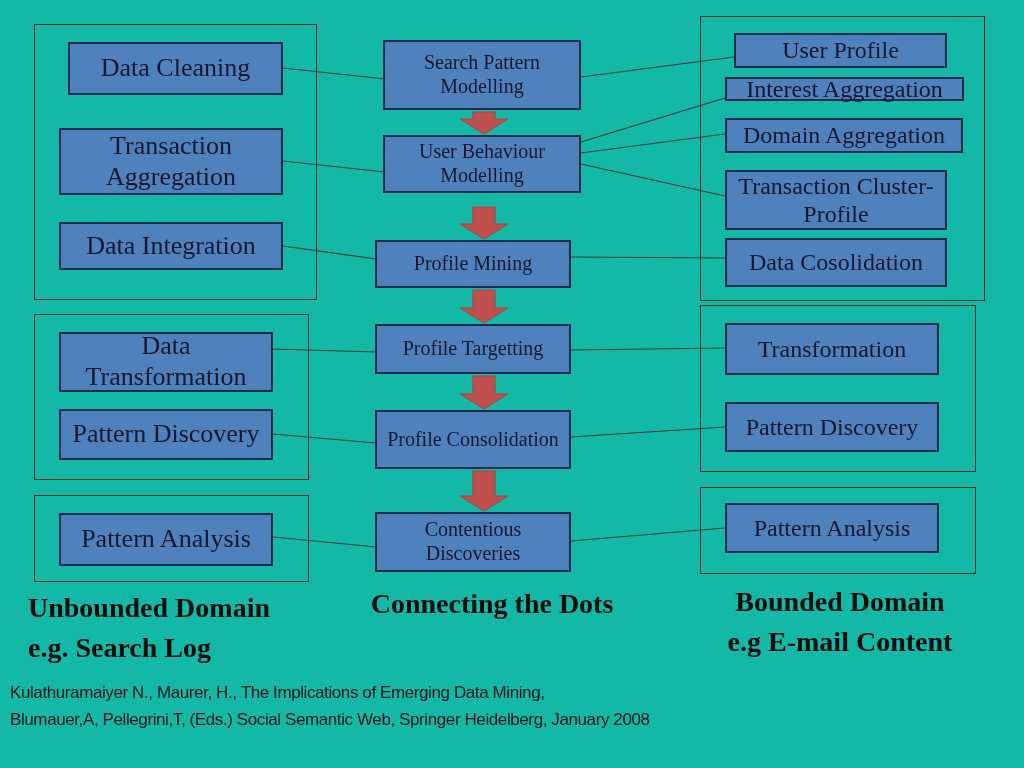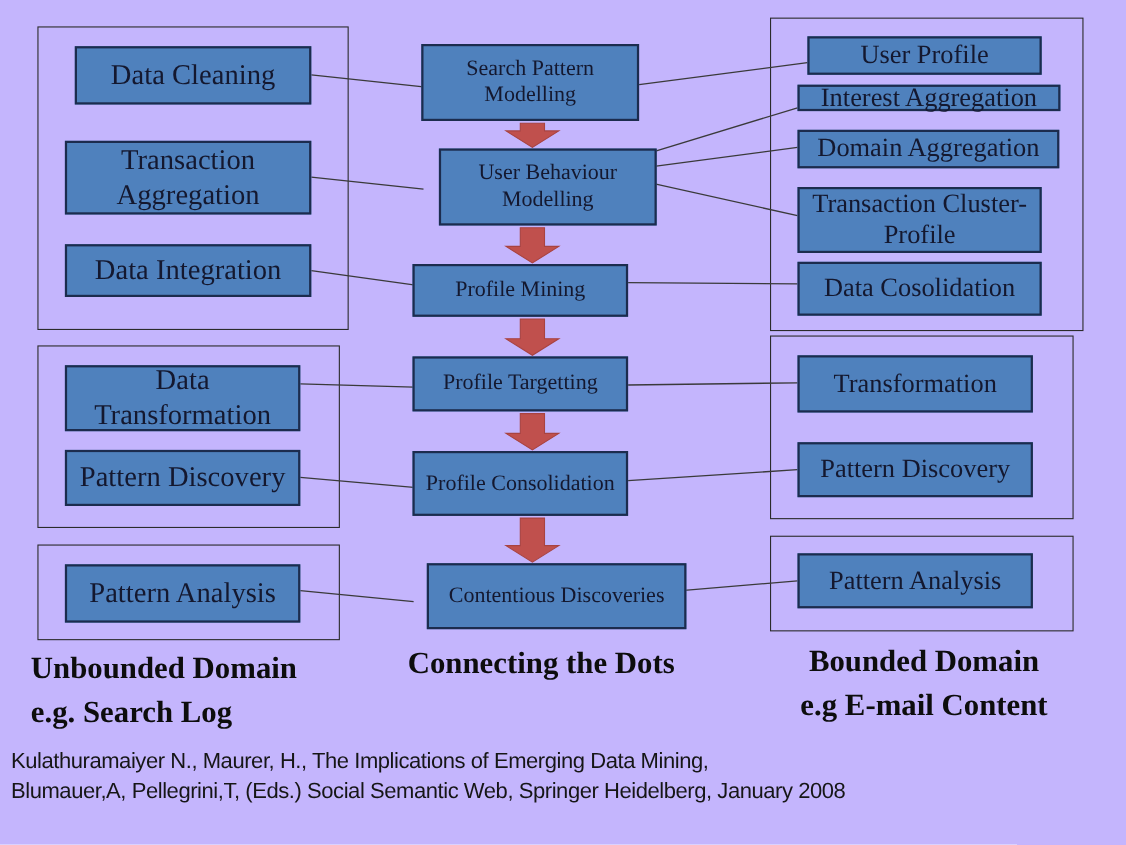--- a/index.html
+++ b/index.html
@@ -1,17 +1,17 @@
 <!DOCTYPE html>
 <html style="--box_fill: #4f81bd; --box_border: #1c2c4e; --arrow_fill: #c0504d; --arrow_stroke: #a84340; --connector: #3a3a3a; --node_text: #14182f;"><head>
 <meta charset="utf-8">
 <style>
   html,body{margin:0;padding:0;background:#ffffff;}
   .slide{
-    position:relative;width:1024px;height:768px;background:#c4b5fd;
+    position:relative;width:1024px;height:768px;background:#14b8a6;
     font-family:"Liberation Serif","DejaVu Serif",serif;overflow:hidden;
   }
   .group{
     position:absolute;border:1px solid #2b2b2b;background:transparent;
   }
   .wires{position:absolute;left:0;top:0;width:1024px;height:768px;pointer-events:none;}
   .wire{stroke:var(--connector,#3a3a3a);stroke-width:1.2;}
   .arrow{fill:var(--arrow_fill,#c0504d);stroke:var(--arrow_stroke,#a84340);stroke-width:1;}
   .box{
     position:absolute;background:var(--box_fill,#4f81bd);
@@ -22,21 +22,21 @@
     line-height:1.18;
   }
   .box.lcol{font-size:26px;}
   .box.ccol{font-size:20px;}
   .box.rcol{font-size:24px;}
   .caption{position:absolute;color:#0d0d0d;font-size:28px;line-height:40px;font-weight:bold;}
   .caption.center-al{text-align:center;}
   .citation{
     position:absolute;left:10px;top:679px;width:1000px;
     font-family:"Liberation Sans","DejaVu Sans",sans-serif;
-    font-size:20px;line-height:27px;color:#161616;letter-spacing:-0.4px;
+    font-size:17px;line-height:27px;color:#161616;letter-spacing:-0.4px;
   }
 </style>
 </head>
 <body>
 
 <div class="slide">
 
   <div class="group" style="left:34px;top:24px;width:281px;height:274px"></div>
   <div class="group" style="left:34px;top:314px;width:273px;height:164px"></div>
   <div class="group" style="left:34px;top:495px;width:273px;height:85px"></div>
@@ -68,25 +68,25 @@
   </svg>
 
   <div class="box lcol" style="left:68px;top:42px;width:215px;height:53px">Data Cleaning</div>
   <div class="box lcol" style="left:59px;top:128px;width:224px;height:67px">Transaction Aggregation</div>
   <div class="box lcol" style="left:59px;top:222px;width:224px;height:48px">Data Integration</div>
   <div class="box lcol" style="left:59px;top:332px;width:214px;height:60px">Data Transformation</div>
   <div class="box lcol" style="left:59px;top:409px;width:214px;height:51px">Pattern Discovery</div>
   <div class="box lcol" style="left:59px;top:513px;width:214px;height:53px">Pattern Analysis</div>
 
   <div class="box ccol" style="left:383px;top:40px;width:198px;height:70px">Search Pattern Modelling</div>
-  <div class="box ccol" style="left:399px;top:135px;width:198px;height:70px">User Behaviour Modelling</div>
+  <div class="box ccol" style="left:383px;top:135px;width:198px;height:58px">User Behaviour Modelling</div>
   <div class="box ccol" style="left:375px;top:240px;width:196px;height:48px">Profile Mining</div>
   <div class="box ccol" style="left:375px;top:324px;width:196px;height:50px">Profile Targetting</div>
   <div class="box ccol" style="left:375px;top:410px;width:196px;height:59px">Profile Consolidation</div>
-  <div class="box ccol" style="left:388px;top:512px;width:236px;height:60px">Contentious Discoveries</div>
+  <div class="box ccol" style="left:375px;top:512px;width:196px;height:60px">Contentious Discoveries</div>
 
   <div class="box rcol" style="left:734px;top:33px;width:213px;height:35px">User Profile</div>
   <div class="box rcol" style="left:725px;top:77px;width:239px;height:24px">Interest Aggregation</div>
   <div class="box rcol" style="left:725px;top:118px;width:238px;height:35px">Domain Aggregation</div>
   <div class="box rcol" style="left:725px;top:170px;width:222px;height:60px">Transaction Cluster-Profile</div>
   <div class="box rcol" style="left:725px;top:238px;width:222px;height:49px">Data Cosolidation</div>
   <div class="box rcol" style="left:725px;top:323px;width:214px;height:52px">Transformation</div>
   <div class="box rcol" style="left:725px;top:402px;width:214px;height:50px">Pattern Discovery</div>
   <div class="box rcol" style="left:725px;top:503px;width:214px;height:50px">Pattern Analysis</div>
 

